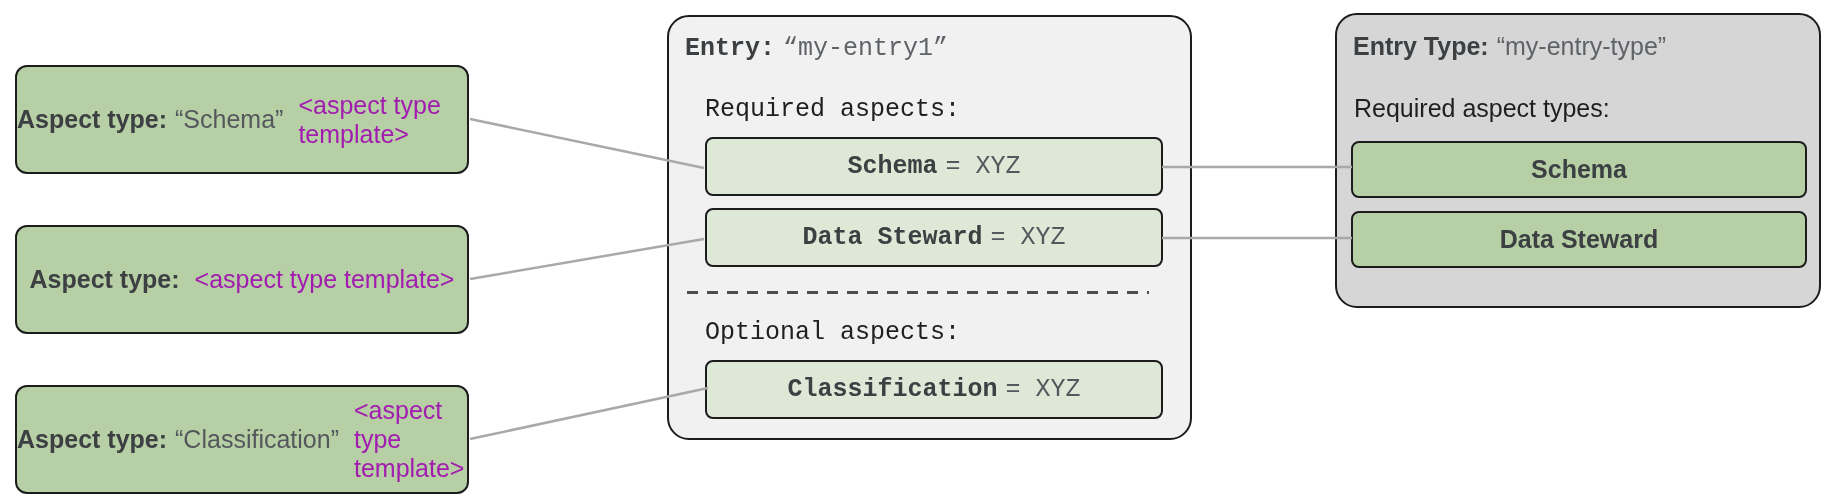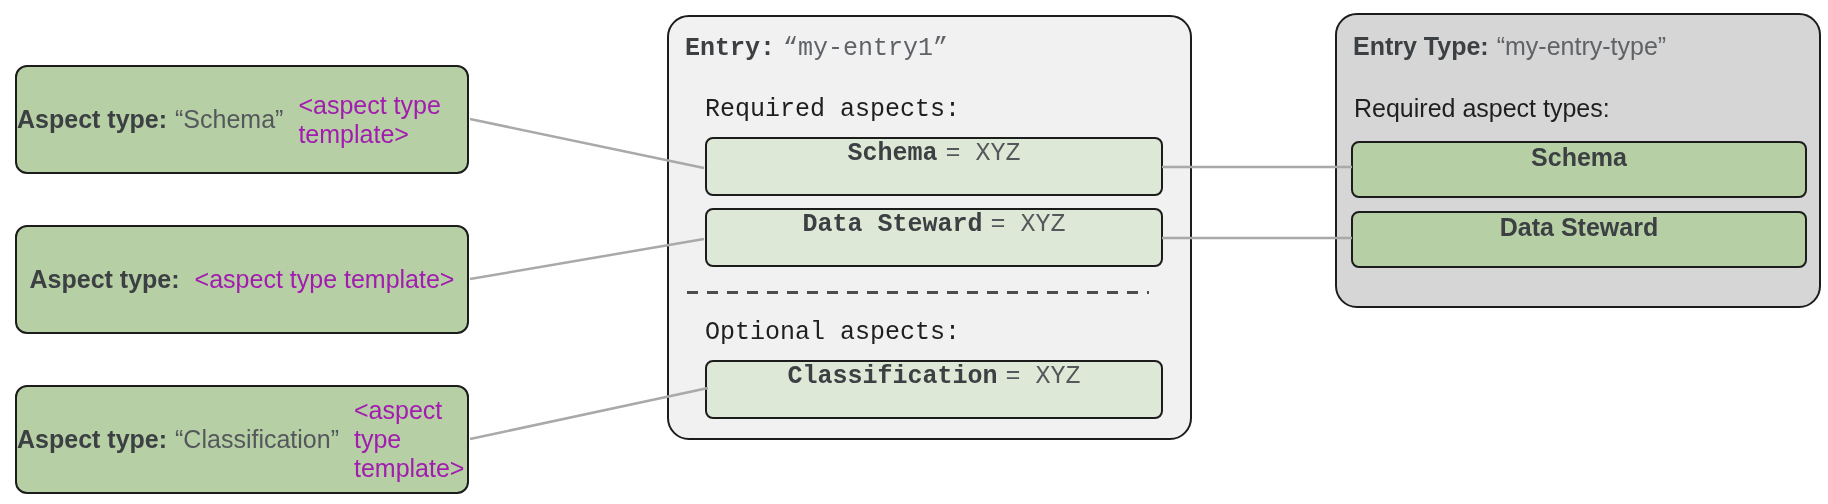--- a/index.html
+++ b/index.html
@@ -58,21 +58,21 @@
   .container-title { left: 16px; top: 17px; font-size: 25px; white-space: pre; }
   .container-title .b { font-weight: 700; color: #3c4043; }
   .container-title .r { color: #5f6368; margin-left: 8px; }
   .section-heading { font-size: 25px; color: #1f1f1f; white-space: pre; }
 
   .aspect-pill {
     background: #dde9d6;
     border: 2.2px solid #1c1c1c;
     border-radius: 8px;
     display: flex;
-    align-items: flex-start;
+    align-items: center;
     justify-content: center;
     font-size: 25px;
     z-index: 2;
   }
   #entry-box .aspect-pill { left: 36px; width: 454px; height: 55px; }
 
   .dashed-divider {
     left: 18px; top: 274px;
     width: 462px; height: 2.6px;
     background: repeating-linear-gradient(to right, #4d4d4d 0 11px, transparent 11px 20px);

